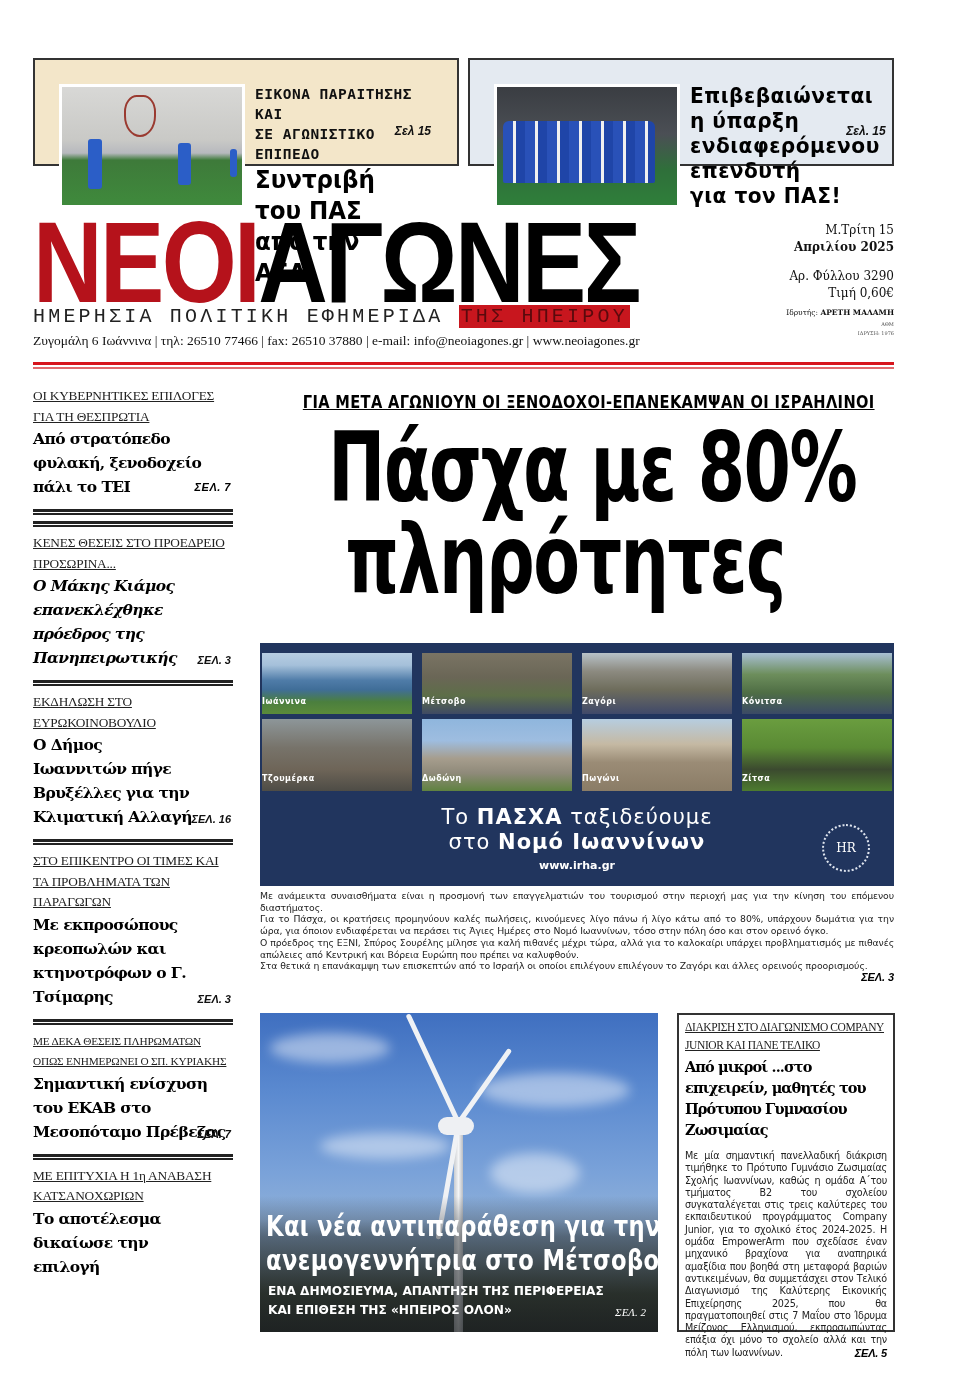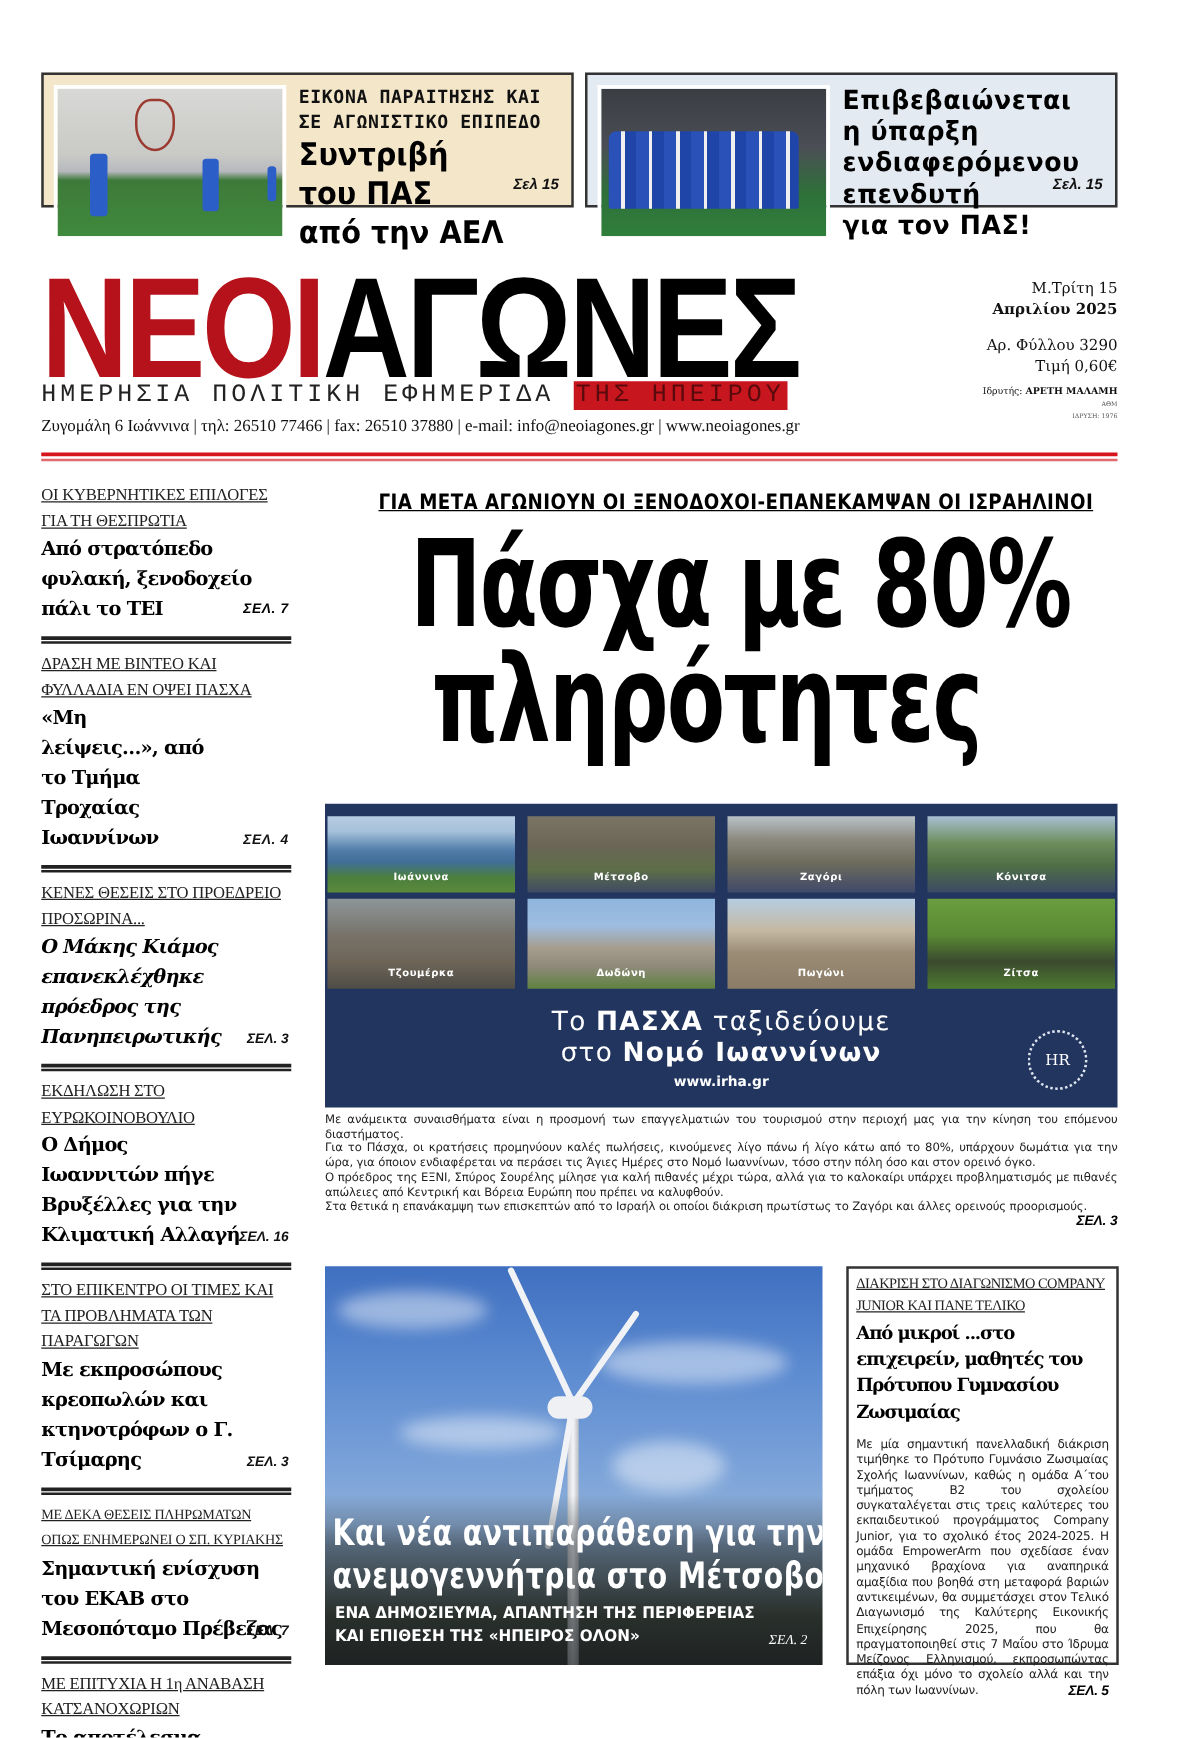--- a/index.html
+++ b/index.html
@@ -1,19 +1,19 @@
 <!DOCTYPE html>
 <html><head>
 <meta charset="utf-8">
 <style>
   * { box-sizing: border-box; margin: 0; padding: 0; }
   body { width: 960px; height: 1390px; background: #ffffff; position: relative; overflow: hidden; font-family: "Liberation Serif", serif; color: #111; }
 
   
-  .teaser { position: absolute; top: 58px; height: 108px; border: 2px solid #333; display: flex; align-items: stretch; padding: 8px; }
+  .teaser { position: absolute; top: 58px; height: 108px; border: 2px solid #333; display: flex; align-items: stretch; padding: 24px; }
   .teaser-left { left: 33px; width: 426px; background: #f3e6c9; }
   .teaser-right { left: 468px; width: 426px; background: #e4eaf1; }
   .teaser .photo { width: 186px; height: 124px; border: 3px solid #fff; flex: none; position: relative; overflow: hidden; }
   .photo-aek { background: linear-gradient(180deg, #d8d8d6 0%, #c9c9c6 45%, #b7b9be 56%, #3e7a3a 62%, #3f8a3c 100%); }
   .photo-aek .crest { position: absolute; left: 62px; top: 8px; width: 32px; height: 42px; border: 2px solid #9a3a30; border-radius: 40% 40% 50% 50%; }
   .photo-aek .player { position: absolute; background: #2b5ec7; border-radius: 3px; }
   .photo-pas { background: linear-gradient(180deg, #3a3d42 0%, #4b4f55 40%, #2f6f3a 70%, #2f7f3a 100%); }
   .photo-pas .team { position: absolute; left: 6px; right: 22px; top: 34px; height: 62px; background: repeating-linear-gradient(90deg, #2951b8 0 10px, #f0f0f0 10px 13px, #1f45a8 13px 22px); border-radius: 6px 6px 2px 2px; }
   .teaser .txt { flex: 1; padding-left: 10px; position: relative; }
   .teaser-left .kicker { font-family: "DejaVu Sans Mono", monospace; font-weight: bold; font-size: 14.5px; letter-spacing: 0.5px; line-height: 20px; color: #111; }
@@ -49,21 +49,21 @@
 
   
   .main-kicker { position: absolute; left: 258px; top: 392px; width: 640px; text-align: center; font-family: "DejaVu Sans", sans-serif; font-weight: bold; font-size: 17px; transform: scaleX(0.86); text-decoration: underline; color: #000; white-space: nowrap; letter-spacing: 0.4px; }
   .main-headline { position: absolute; left: 245px; top: 422px; width: 640px; text-align: center; font-family: "DejaVu Sans", sans-serif; font-weight: bold; font-size: 92px; line-height: 92px; color: #000; letter-spacing: -2px; }
   .main-headline span { display: block; transform: scaleX(0.74) scaleY(1.05); transform-origin: center; white-space: nowrap; }
 
   
   .ad { position: absolute; left: 260px; top: 643px; width: 634px; height: 243px; background: #21355e; padding: 10px 2px 0 2px; }
   .ad-grid { display: grid; grid-template-columns: repeat(4, 1fr); grid-template-rows: 61px 72px; gap: 5px 10px; padding: 0 0; }
   .ad-tile { position: relative; overflow: hidden; }
-  .ad-tile .lbl { position: absolute; bottom: 8px; left: 0; right: 0; text-align: center; font-family: "DejaVu Sans", sans-serif; font-size: 8px; font-weight: bold; color: #fff; letter-spacing: 0.5px; }
+  .ad-tile .lbl { position: absolute; bottom: 8px; left: 0; right: 0; text-align: left; font-family: "DejaVu Sans", sans-serif; font-size: 8px; font-weight: bold; color: #fff; letter-spacing: 0.5px; }
   .t1 { background: linear-gradient(180deg, #b7cde2 0%, #a5c0da 20%, #4f7ca8 45%, #406e98 60%, #4b7f3e 80%, #5b8a3a 100%); }
   .t2 { background: linear-gradient(180deg, #7a7464 0%, #6a6656 40%, #5d6e48 70%, #3f4a64 100%); }
   .t3 { background: linear-gradient(180deg, #b8c2c8 0%, #8c8a80 30%, #6e6d5c 60%, #40496a 100%); }
   .t4 { background: linear-gradient(180deg, #a8bfd4 0%, #6d8e5c 35%, #4f6e45 65%, #3b4a66 100%); }
   .t5 { background: linear-gradient(180deg, #8d9699 0%, #77736a 40%, #6e6558 70%, #4e4c46 100%); }
   .t6 { background: linear-gradient(180deg, #8fb6dd 0%, #9ebde0 30%, #a69d8d 55%, #8f8a7a 75%, #5f8240 100%); }
   .t7 { background: linear-gradient(180deg, #b6cde0 0%, #c5b9a3 35%, #9b8c76 60%, #8a7c66 100%); }
   .t8 { background: linear-gradient(180deg, #6a9d3f 0%, #5a8a34 40%, #3b4a2f 70%, #4d7b2f 100%); }
   .ad-slogan { text-align: center; color: #fff; font-family: "DejaVu Sans", sans-serif; font-size: 21px; line-height: 25px; margin-top: 14px; letter-spacing: 1px; }
   .ad-slogan b { font-weight: bold; }
@@ -144,27 +144,20 @@
 </div>
 
 <div class="red-rule"></div>
 
 <div class="left-col">
   <div class="story">
     <div class="kicker">ΟΙ ΚΥΒΕΡΝΗΤΙΚΕΣ ΕΠΙΛΟΓΕΣ ΓΙΑ ΤΗ ΘΕΣΠΡΩΤΙΑ</div>
     <div class="head"><span>Από στρατόπεδο φυλακή, ξενοδοχείο πάλι το ΤΕΙ</span><span class="sel">ΣΕΛ. 7</span></div>
   </div>
   <div class="double-rule"></div>
-  <div class="story">
-    <div class="kicker">ΔΡΑΣΗ ΜΕ ΒΙΝΤΕΟ ΚΑΙ ΦΥΛΛΑΔΙΑ ΕΝ ΟΨΕΙ ΠΑΣΧΑ</div>
-    <div class="head" style="width:130px;"><span>«Μη λείψεις…», από το Τμήμα Τροχαίας Ιωαννίνων</span></div>
-    <div style="position:relative;height:0;">
-        <span class="sel" style="position:absolute;right:2px;top:-16px;font-family:'Liberation Sans',sans-serif;font-style:italic;font-weight:bold;font-size:11px;">ΣΕΛ. 4</span>
-      </div>
-  </div>
   <div class="double-rule"></div>
   <div class="story">
     <div class="kicker">ΚΕΝΕΣ ΘΕΣΕΙΣ ΣΤΟ ΠΡΟΕΔΡΕΙΟ ΠΡΟΣΩΡΙΝΑ...</div>
     <div class="head" style="width:150px;font-style:italic;"><span>Ο Μάκης Κιάμος επανεκλέχθηκε πρόεδρος της Πανηπειρωτικής</span></div>
     <div style="position:relative;height:0;">
         <span style="position:absolute;right:2px;top:-16px;font-family:'Liberation Sans',sans-serif;font-style:italic;font-weight:bold;font-size:11px;">ΣΕΛ. 3</span>
       </div>
   </div>
   <div class="double-rule"></div>
   <div class="story">
@@ -236,21 +229,21 @@
     <div><span>στο </span><b>Νομό Ιωαννίνων</b></div>
   </div>
   <div class="ad-url">www.irha.gr</div>
   <div class="ad-logo">HR</div>
 </div>
 
 <div class="main-body">
   <p>Με ανάμεικτα συναισθήματα είναι η προσμονή των επαγγελματιών του τουρισμού στην περιοχή μας για την κίνηση του επόμενου διαστήματος.</p>
   <p>Για το Πάσχα, οι κρατήσεις προμηνύουν καλές πωλήσεις, κινούμενες λίγο πάνω ή λίγο κάτω από το 80%, υπάρχουν δωμάτια για την ώρα, για όποιον ενδιαφέρεται να περάσει τις Άγιες Ημέρες στο Νομό Ιωαννίνων, τόσο στην πόλη όσο και στον ορεινό όγκο.</p>
   <p>Ο πρόεδρος της ΕΞΝΙ, Σπύρος Σουρέλης μίλησε για καλή πιθανές μέχρι τώρα, αλλά για το καλοκαίρι υπάρχει προβληματισμός με πιθανές απώλειες από Κεντρική και Βόρεια Ευρώπη που πρέπει να καλυφθούν.</p>
-  <p><span>Στα θετικά η επανάκαμψη των επισκεπτών από το Ισραήλ οι οποίοι διάκριση πρωτίστως το Ζαγόρι και άλλες ορεινούς προορισμούς.</span> <span class="sel">ΣΕΛ. 3</span></p>
+  <p><span>Στα θετικά η επανάκαμψη των επισκεπτών από το Ισραήλ οι οποίοι επιλέγουν επιλέγουν το Ζαγόρι και άλλες ορεινούς προορισμούς.</span> <span class="sel">ΣΕΛ. 3</span></p>
 </div>
 
 <div class="wind">
   <div class="cloud" style="left:10px;top:20px;width:120px;height:30px;"></div>
   <div class="cloud" style="left:220px;top:60px;width:150px;height:34px;"></div>
   <div class="cloud" style="left:60px;top:120px;width:130px;height:26px;"></div>
   <div class="cloud" style="left:230px;top:140px;width:90px;height:40px;"></div>
   <div class="tower"></div>
   <div class="blade" style="transform: rotate(155deg);"></div>
   <div class="blade" style="transform: rotate(215deg);height:90px;"></div>

